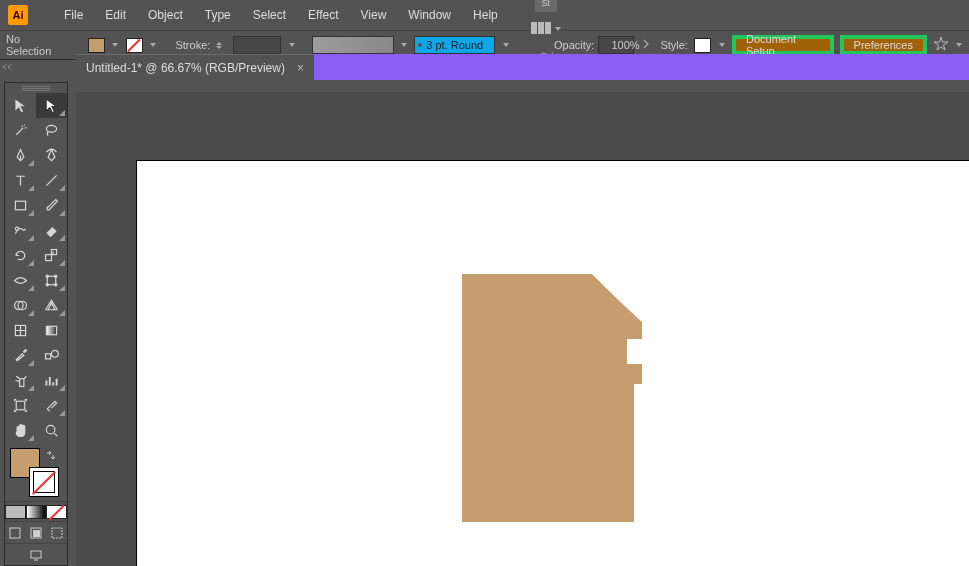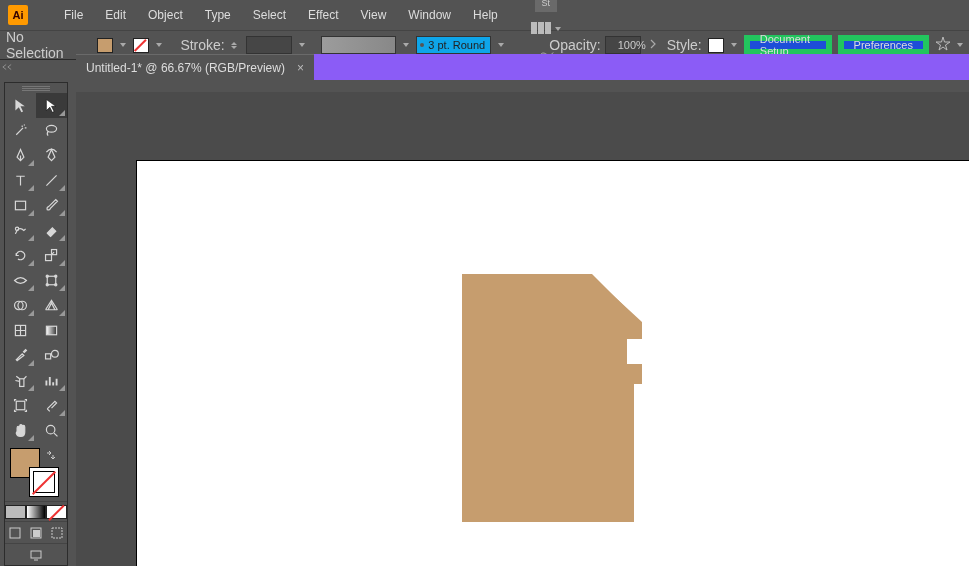--- a/index.html
+++ b/index.html
@@ -11,34 +11,34 @@
   .menu-item { padding: 4px 9px; color: #ddd; cursor: default; }
   .menu-right { margin-left: 20px; display:flex; align-items:center; gap:10px;flex-direction:column; }
   .small-btn { width: 22px; height: 18px; background: #6a6a6a; display:flex; align-items:center; justify-content:center; font-size:9px; color:#ccc;}
   .workspace-icon { width:20px; height:14px; display:flex; gap:1px; }
   .workspace-icon div { background:#bbb; }
   .caret-down { width:0; height:0; border-left:3px solid transparent; border-right:3px solid transparent; border-top:4px solid #aaa; }
   .stock-icon svg { width:20px; height:16px; }
 
   
   .controlbar { height: 30px; background: #535353; border-top:1px solid #444; border-bottom:1px solid #2a2a2a; display:flex; align-items:center; padding:0 6px; gap:6px;}
-  .ctl-label { color:#ccc; font-size:14px; }
+  .ctl-label { color:#ccc; font-size:11px; }
   .swatch { width:18px; height:15px; border:1px solid #222; }
   .dd { width:9px; height:15px; display:flex; align-items:center; justify-content:center; }
   .stroke-box { position:relative; width:18px; height:15px; border:1px solid #222; background:#fff; }
   .stroke-box::after { content:""; position:absolute; left:-1px; right:-1px; top:50%; height:2px; background:#e33; transform:rotate(-45deg) translateY(-1px);}
   .spinner { width:11px; height:15px; display:flex; flex-direction:column; justify-content:center; gap:1px; }
   .spinner div { width:0; height:0; border-left:3px solid transparent; border-right:3px solid transparent; }
   .spinner .up { border-bottom:3px solid #aaa; }
   .spinner .dn { border-top:3px solid #aaa; }
   .field { height:18px; border:1px solid #333; background:#464646; padding:0 3px; font-size:11px; color:#ccc; display:flex; align-items:center;}
   .brush-prev { height:18px; width:85px; background: linear-gradient(to right, #9c9c9c 0%, #888 100%); border:1px solid #333;}
   .opacity-row { display:flex; align-items:center; gap:4px;margin-left:38px; }
   .op-val { width:36px;padding-left:12px; }
-  .btn { height:20px; padding:0 10px; border:6px solid #22c55e; background:#1d4ed8; color:#ddd; font-size:11px; display:flex; align-items:center;}
+  .btn { height:20px; padding:0 10px; border:4px solid #22c55e; background:#a16207; color:#ddd; font-size:11px; display:flex; align-items:center;}
   .right-ctl { margin-left:auto; display:flex; align-items:center; gap:6px;}
   .star svg { width:16px; height:16px; }
 
   
   .left-col-strip { position:absolute; left:0; top:60px; width:14px; height:14px; display:flex; align-items:center; justify-content:center; }
   .left-col-strip svg { width:10px; height:8px; }
 
   
   .tabrow { position:absolute; left:76px; top:54px; right:0; height:26px; background:#8b5cf6; display:flex; align-items:flex-start; }
   .tab { height:26px; background:#535353; border-top:1px solid #6a6a6a; display:flex; align-items:center; padding:0 10px; gap:12px; color:#ddd; font-size:12px;}

